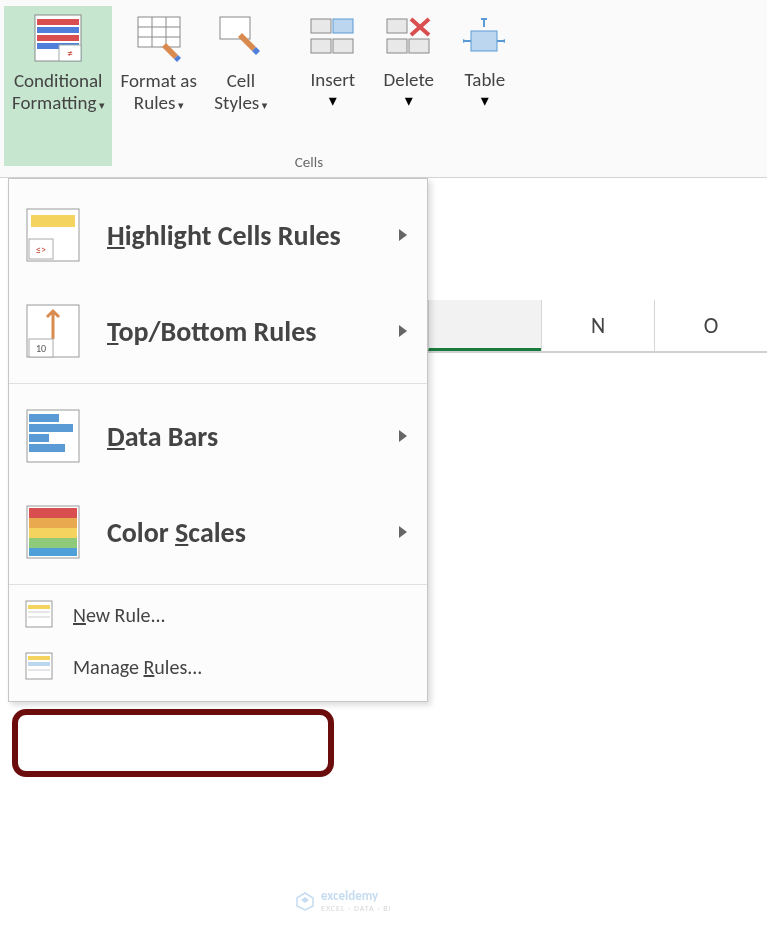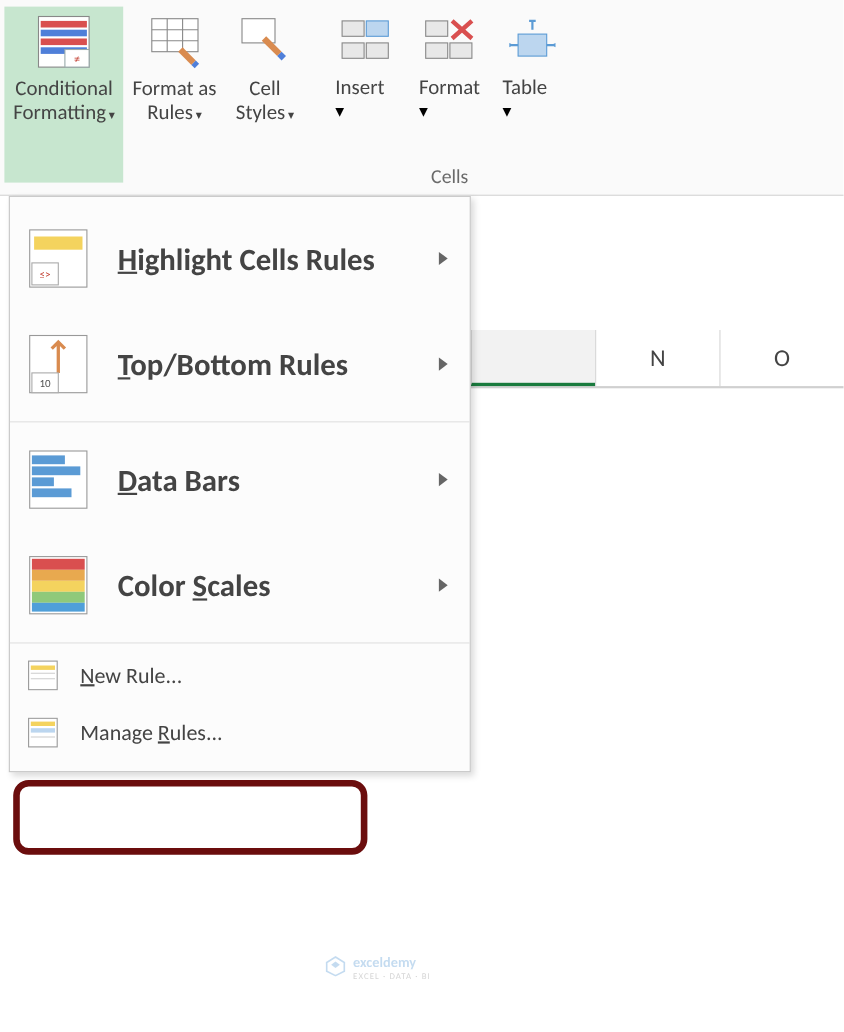--- a/index.html
+++ b/index.html
@@ -1,43 +1,43 @@
 <!DOCTYPE html>
 <html><head>
 <meta charset="utf-8">
 <style>
 *{box-sizing:border-box;margin:0;padding:0;font-family:"Segoe UI",Calibri,sans-serif}
 body{background:#fff;width:767px;height:938px;overflow:hidden;position:relative}
 .ribbon{display:flex;background:#fafafa;border-bottom:1px solid #d4d4d4;height:178px;padding:6px 4px 0}
 .rgroup{display:flex;flex-direction:column;align-items:center;position:relative}
 .rgroup.cells{margin-left:18px}
 .buttons{display:flex;align-items:flex-start;height:144px}
-.glabel{font-size:18px;color:#6a6a6a;text-align:center;width:100%;position:absolute;bottom:6px}
+.glabel{font-size:15px;color:#6a6a6a;width:100%;position:absolute;bottom:6px}
 .rbtn{display:flex;flex-direction:column;align-items:center;justify-content:flex-start;padding:4px 8px 6px;cursor:pointer;height:160px;position:relative}
 .rbtn .lbl{font-size:19px;color:#444;text-align:center;line-height:1.15;margin-top:4px}
 .rbtn.active{background:#c7e6cf}
 .ico{width:56px;height:56px;display:flex;align-items:center;justify-content:center}
-.smallbtn{display:flex;flex-direction:column;align-items:flex-start;padding:4px 10px;cursor:pointer}
+.smallbtn{display:flex;flex-direction:column;align-items:center;padding:4px 10px;cursor:pointer}
 .smallbtn .lbl{font-size:19px;color:#444;margin-top:2px}
 .menu{position:absolute;left:8px;top:178px;width:420px;background:#fcfcfc;border:1px solid #c6c6c6;box-shadow:3px 3px 6px rgba(0,0,0,0.15);padding:8px 0}
 .menu hr{border:none;border-top:1px solid #e0e0e0;margin:4px 0}
 .mitem{display:flex;align-items:center;padding:10px 20px 10px 16px;cursor:pointer;position:relative}
 .mitem.big{height:96px}
 .mitem.small{height:52px}
 .mitem .micon{width:56px;height:56px;margin-right:26px;flex-shrink:0}
 .mitem.small .micon{width:30px;height:30px;margin-right:18px}
 .mitem .mlabel{font-size:28px;font-weight:600;color:#444;flex:1}
 .mitem.small .mlabel{font-size:20px;font-weight:400}
 .mitem .arrow{width:0;height:0;border-top:6px solid transparent;border-bottom:6px solid transparent;border-left:8px solid #666}
 .u{text-decoration:underline}
 .highlight-box{position:absolute;left:12px;top:709px;width:322px;height:68px;border:6px solid #6b0d0d;border-radius:14px;pointer-events:none}
 .sheet{position:absolute;left:428px;top:300px;right:0;display:flex;border-bottom:2px solid #d0d0d0}
 .colh{flex:1;text-align:center;font-size:22px;color:#444;padding:12px 0;border-left:1px solid #d6d6d6}
 .colh.active{border-bottom:3px solid #1a7b3e;background:#f2f2f2}
-.watermark{position:absolute;left:295px;top:868px;display:flex;opacity:0.35;font-size:13px;color:#5a9bd5}
+.watermark{position:absolute;left:295px;top:888px;display:flex;align-items:center;opacity:0.35;font-size:13px;color:#5a9bd5}
 .watermark svg{margin-right:6px}
 .wm-sub{font-size:8px;letter-spacing:1px;color:#888}
 </style>
 </head>
 <body>
 
 <div class="ribbon">
   <div class="rgroup">
     <div class="buttons">
       <div class="rbtn active">
@@ -99,21 +99,21 @@
       </div>
       <div class="smallbtn">
         <div class="ico">
           <svg width="48" height="42" viewBox="0 0 48 42">
               <rect x="2" y="2" width="20" height="14" fill="#e8e8e8" stroke="#888"></rect>
               <rect x="2" y="22" width="20" height="14" fill="#e8e8e8" stroke="#888"></rect>
               <rect x="24" y="22" width="20" height="14" fill="#e8e8e8" stroke="#888"></rect>
               <path d="M26 2 L44 18 M44 2 L26 18" stroke="#d94f4f" stroke-width="4"></path>
             </svg>
         </div>
-        <div class="lbl">Format</div>
+        <div class="lbl">Delete</div>
         <div class="drop">▾</div>
       </div>
       <div class="smallbtn">
         <div class="ico">
           <svg width="48" height="42" viewBox="0 0 48 42">
               <rect x="10" y="14" width="26" height="20" fill="#bcd6ef" stroke="#5b9bd5"></rect>
               <path d="M4 24 L10 24 M36 24 L42 24" stroke="#5b9bd5" stroke-width="2"></path>
               <path d="M2 22 L6 24 L2 26 Z M44 22 L40 24 L44 26 Z" fill="#5b9bd5"></path>
               <path d="M20 2 L26 2 M23 2 L23 10" stroke="#5b9bd5" stroke-width="2"></path>
             </svg>

